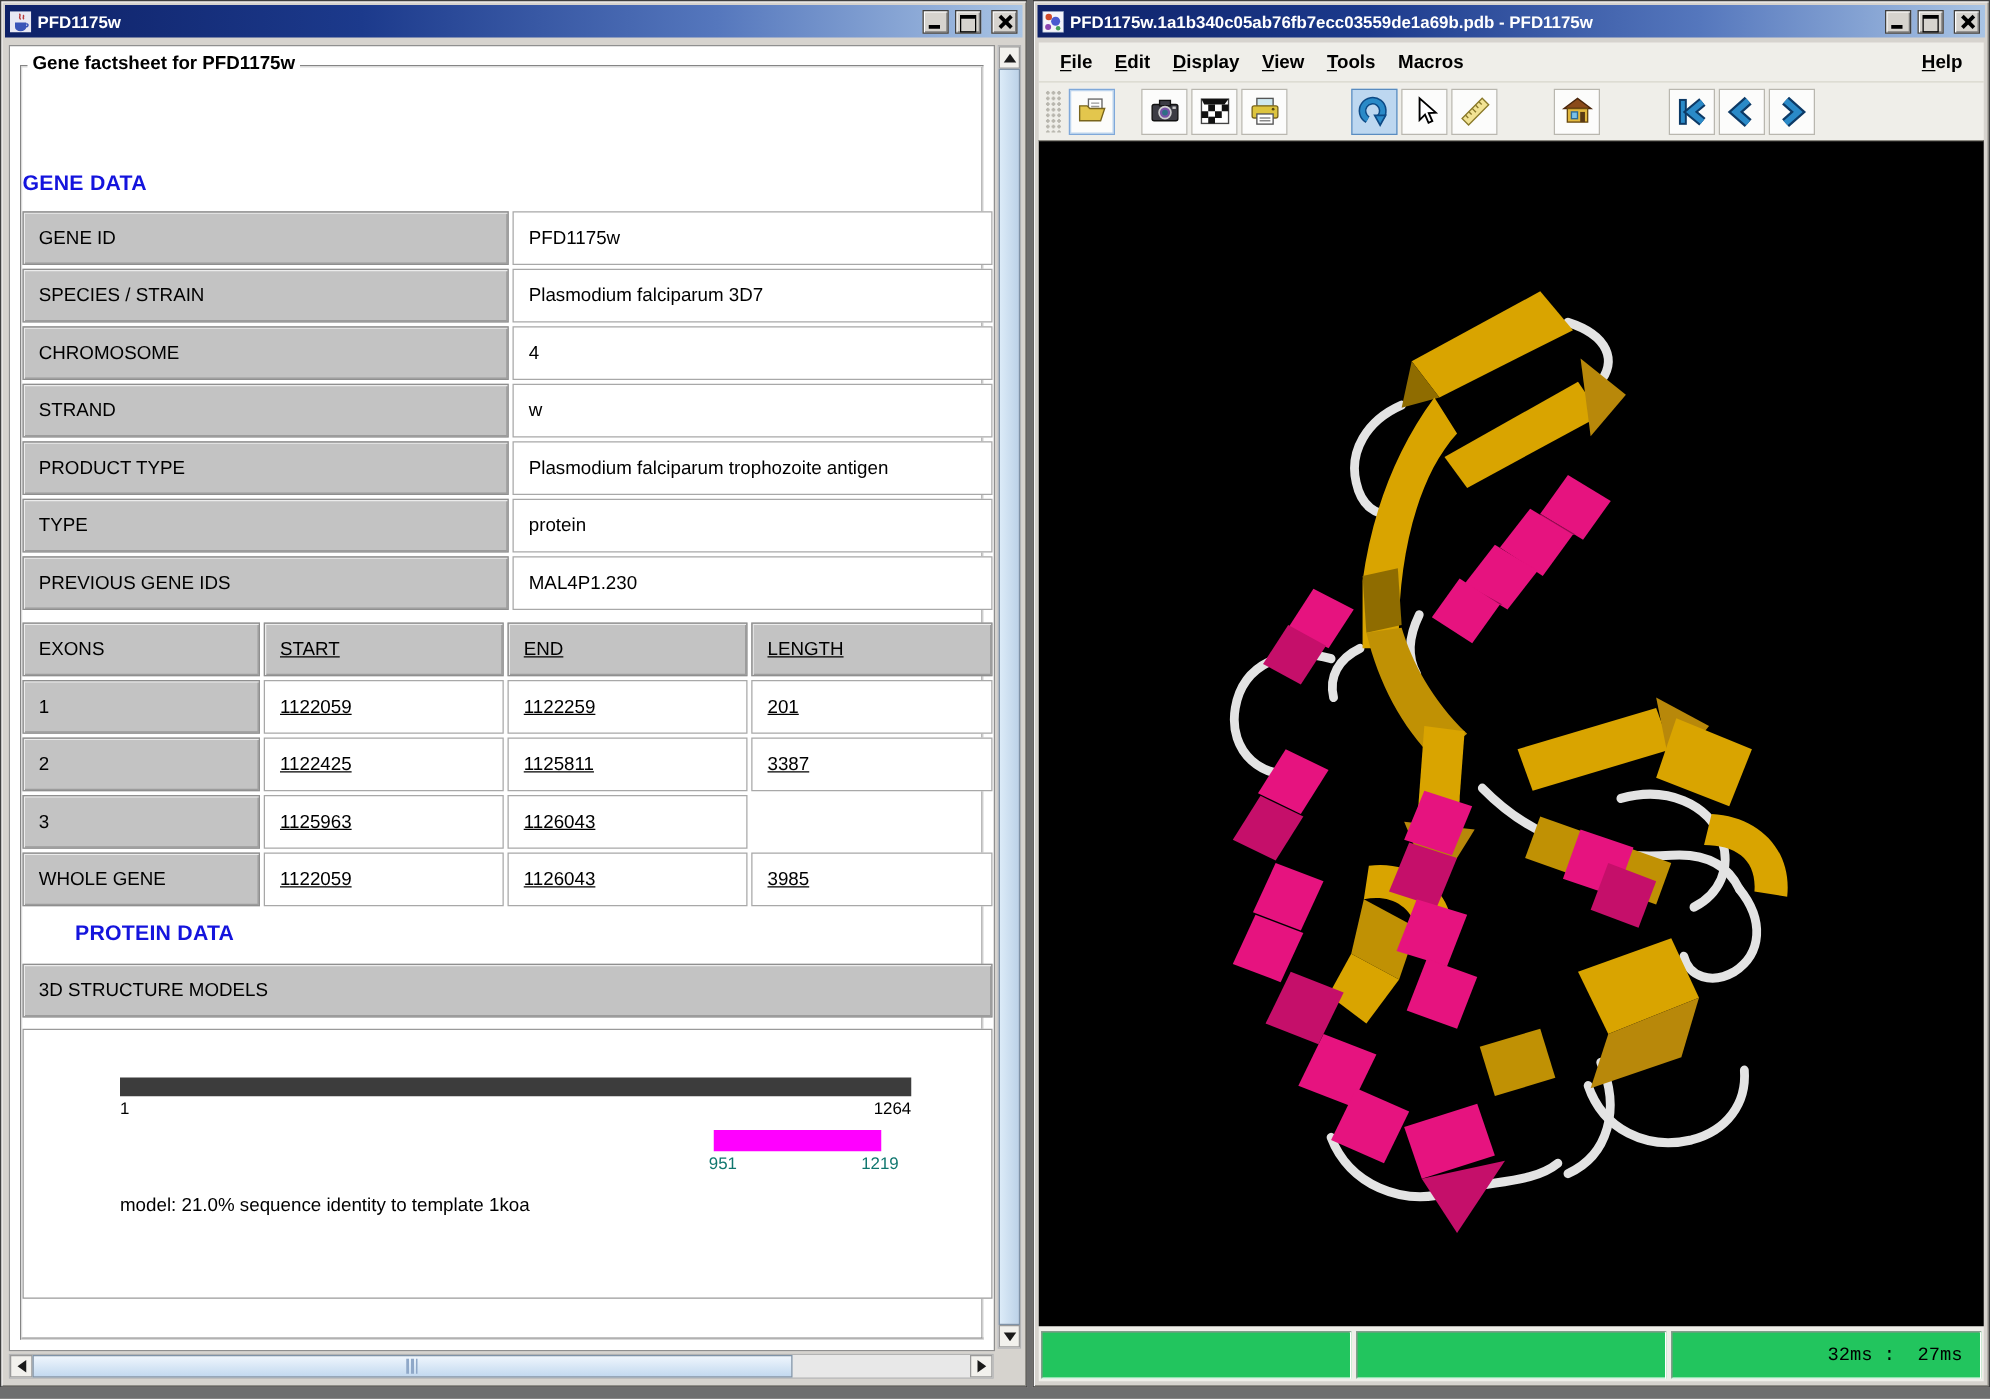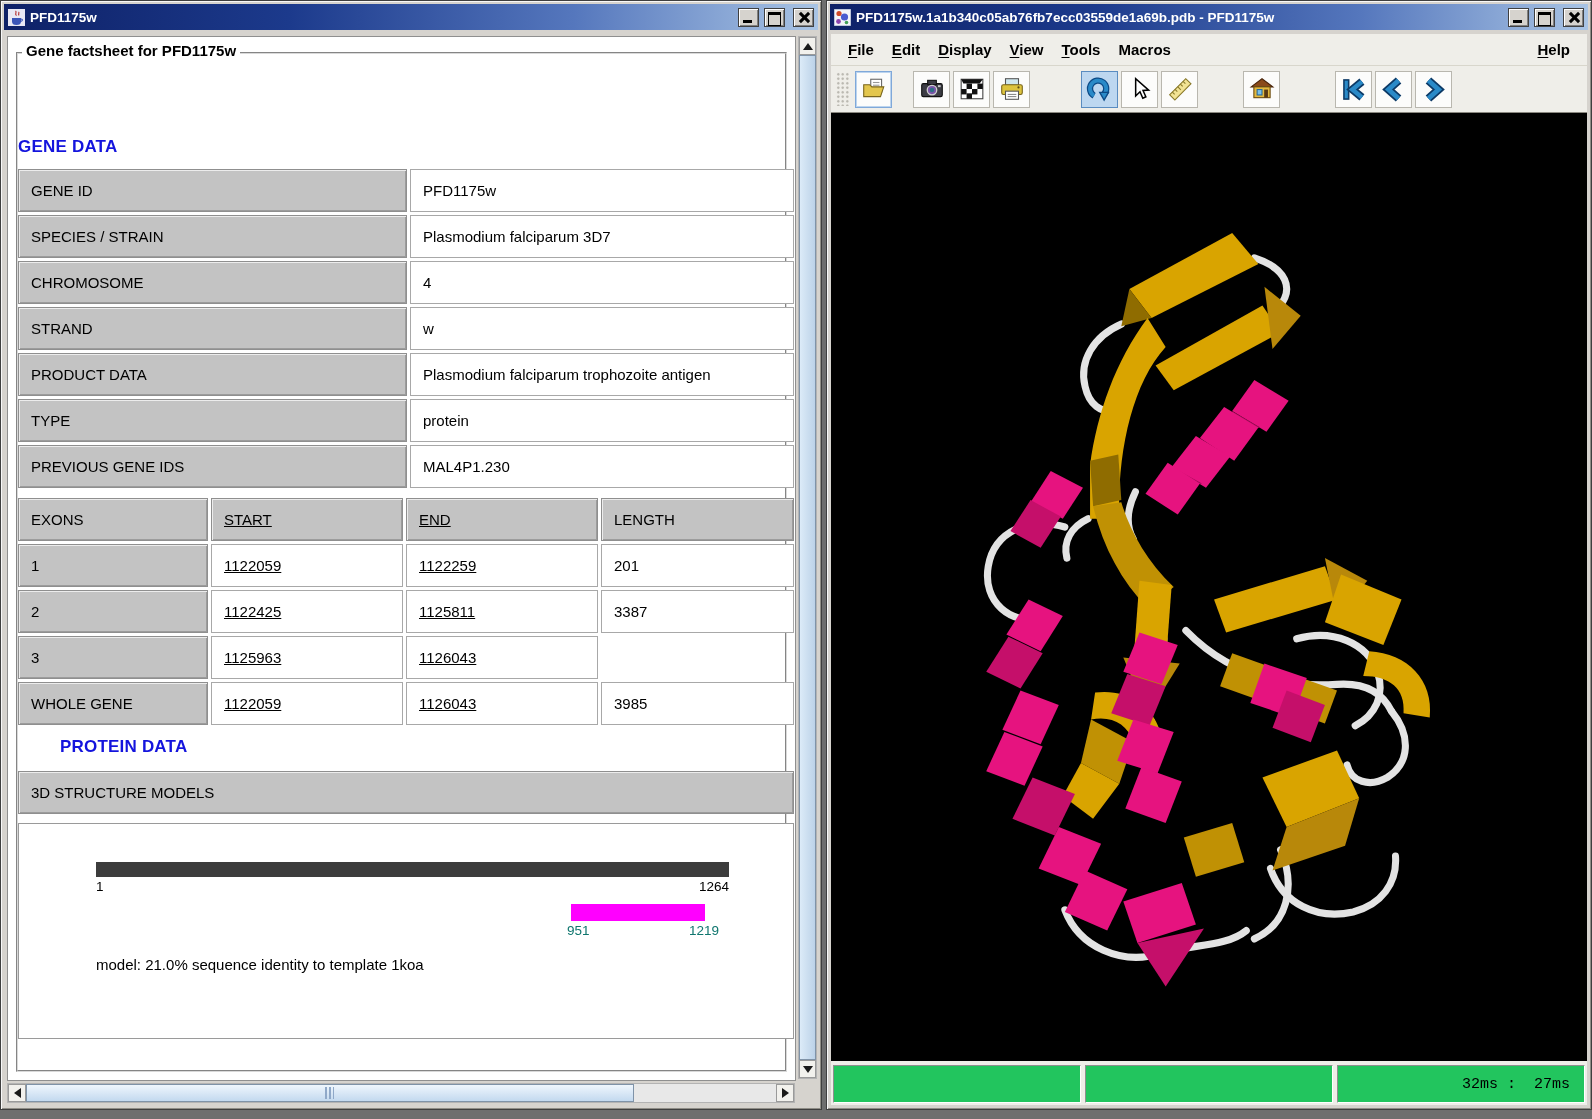--- a/index.html
+++ b/index.html
@@ -61,21 +61,21 @@
   .cell {
     border:1px solid #8f8f8f; display:flex; align-items:center;
     padding:0 12px; font-size:15px; overflow:hidden; white-space:nowrap;
   }
   .cell.gray  { background:#c3c3c3; box-shadow: inset 1px 1px 0 #ececec, inset -1px -1px 0 #9c9c9c; }
   .cell.white { background:#fff; border-color:#a8a8a8; }
   .w-label { width:389px; flex:0 0 auto; }
   .w-value { flex:1; }
   .w-c1 { width:190px; flex:0 0 auto; }
   .w-c2, .w-c3 { width:192px; flex:0 0 auto;text-decoration:underline; }
-  .w-c4 { flex:1; }
+  .w-c4 { flex:1;text-decoration:underline; }
 
   #header-3d { height:43px; }
   #models-panel {
     position:absolute; left:10px; top:786px; width:776px; height:216px;
     background:#fff; border:1px solid #9a9a9a;
   }
   #seq-bar-wrap { position:absolute; left:77px; top:38px; width:633px; }
   #seq-bar { height:15px; background:#3c3c3c; }
   .bar-labels { position:relative; height:16px; font-size:13.5px; }
   .bar-labels .s { position:absolute; left:0; top:2px; }
@@ -200,21 +200,21 @@
         </div>
         <div class="frow">
           <div class="cell gray w-label">CHROMOSOME</div>
           <div class="cell white w-value">4</div>
         </div>
         <div class="frow">
           <div class="cell gray w-label">STRAND</div>
           <div class="cell white w-value">w</div>
         </div>
         <div class="frow">
-          <div class="cell gray w-label">PRODUCT DATA</div>
+          <div class="cell gray w-label">PRODUCT TYPE</div>
           <div class="cell white w-value">Plasmodium falciparum trophozoite antigen</div>
         </div>
         <div class="frow">
           <div class="cell gray w-label">TYPE</div>
           <div class="cell white w-value">protein</div>
         </div>
         <div class="frow">
           <div class="cell gray w-label">PREVIOUS GENE IDS</div>
           <div class="cell white w-value">MAL4P1.230</div>
         </div>

